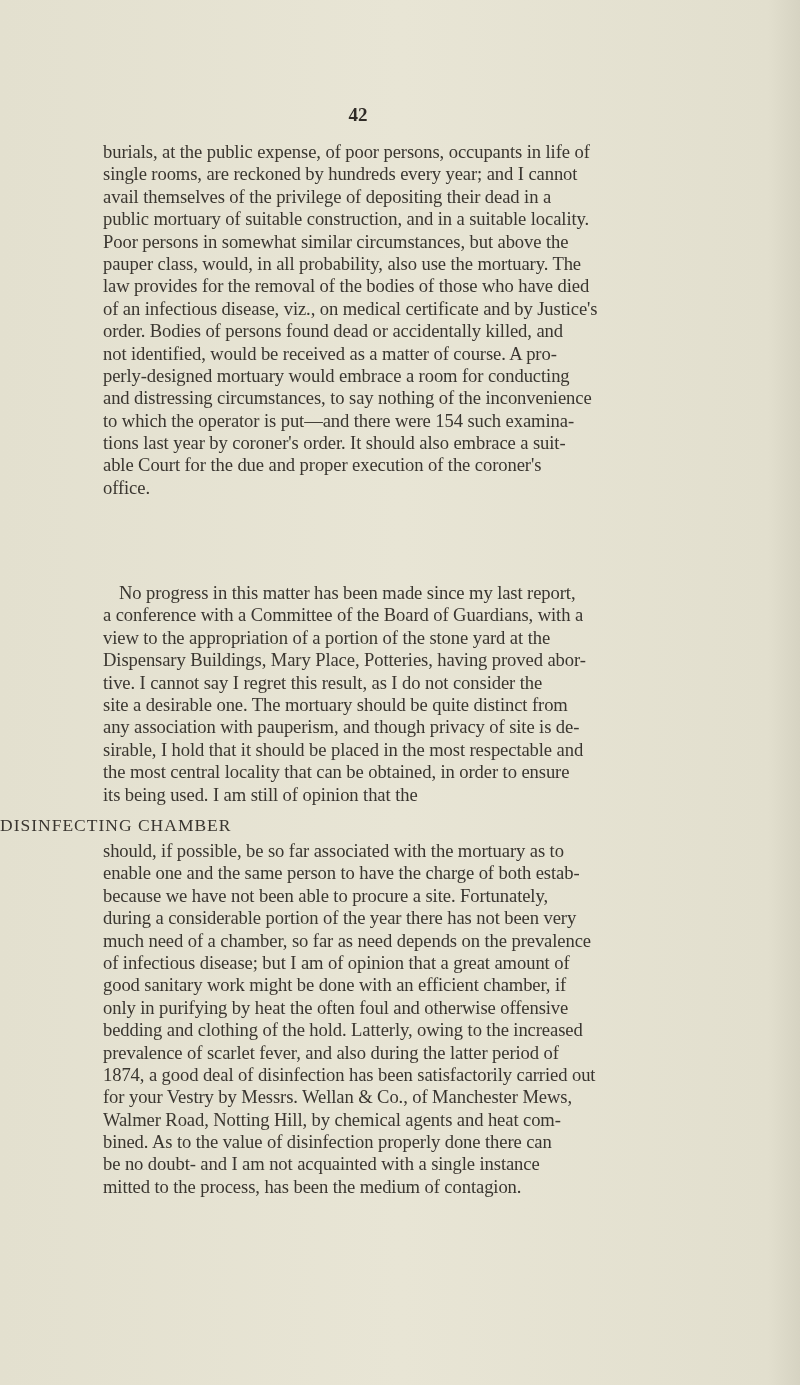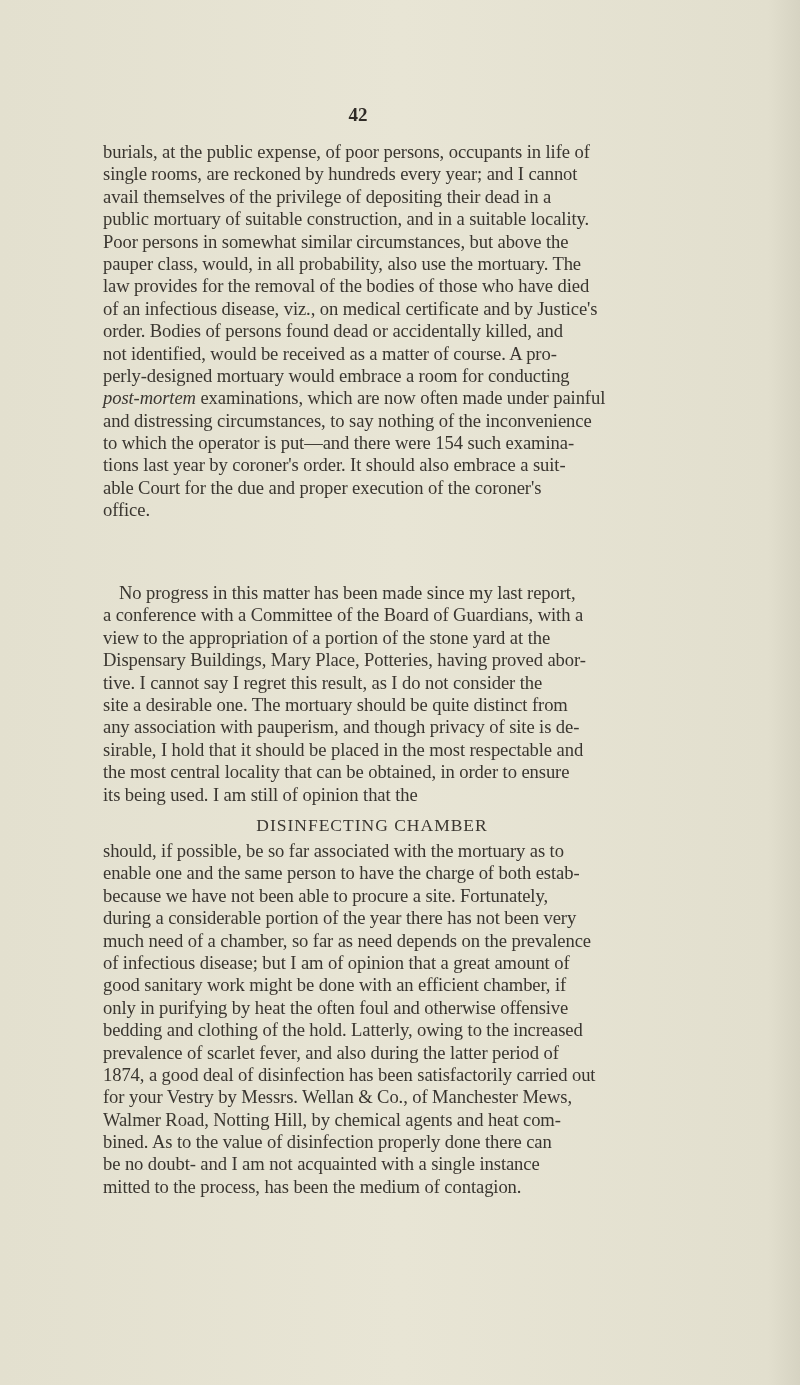--- a/index.html
+++ b/index.html
@@ -24,21 +24,21 @@
     font-size: 18.6px; line-height: 22.4px;
     text-align: justify; letter-spacing: -0.1px; margin-left: 40px;
   }
   .body-text .line { display: block; text-align: justify; text-align-last: justify; white-space: nowrap; height: 22.4px; }
   .body-text .line.last { text-align-last: left; }
   .indent { padding-left: 16px; }
   .block1 { top: 141px; }
   .block2 { top: 582px; }
   .heading {
     position: absolute; top: 815px; left: 0; width: 744px;
-    text-align: center; font-size: 17.5px; letter-spacing: 1px; color: #3a3630;
+    font-size: 17.5px; letter-spacing: 1px; color: #3a3630;
   }
   .block3 { top: 840px; }
   em { font-style: italic; }
 </style>
 </head>
 <body>
 
 <div class="page">
 
   <div class="page-number">42</div>
@@ -48,21 +48,20 @@
     <span class="line">single rooms, are reckoned by hundreds every year; and I cannot</span>
     <span class="line">avail themselves of the privilege of depositing their dead in a</span>
     <span class="line">public mortuary of suitable construction, and in a suitable locality.</span>
     <span class="line">Poor persons in somewhat similar circumstances, but above the</span>
     <span class="line">pauper class, would, in all probability, also use the mortuary. The</span>
     <span class="line">law provides for the removal of the bodies of those who have died</span>
     <span class="line">of an infectious disease, viz., on medical certificate and by Justice's</span>
     <span class="line">order. Bodies of persons found dead or accidentally killed, and</span>
     <span class="line">not identified, would be received as a matter of course. A pro-</span>
     <span class="line">perly-designed mortuary would embrace a room for conducting</span>
-    <span class="line"><em>post-mortem</em><span> examinations, which are now often made under painful</span></span>
     <span class="line">and distressing circumstances, to say nothing of the inconvenience</span>
     <span class="line">to which the operator is put—and there were 154 such examina-</span>
     <span class="line">tions last year by coroner's order. It should also embrace a suit-</span>
     <span class="line">able Court for the due and proper execution of the coroner's</span>
     <span class="line last">office.</span>
   </div>
 
   <div class="body-text block2">
     <span class="line indent">No progress in this matter has been made since my last report,</span>
     <span class="line">a conference with a Committee of the Board of Guardians, with a</span>

